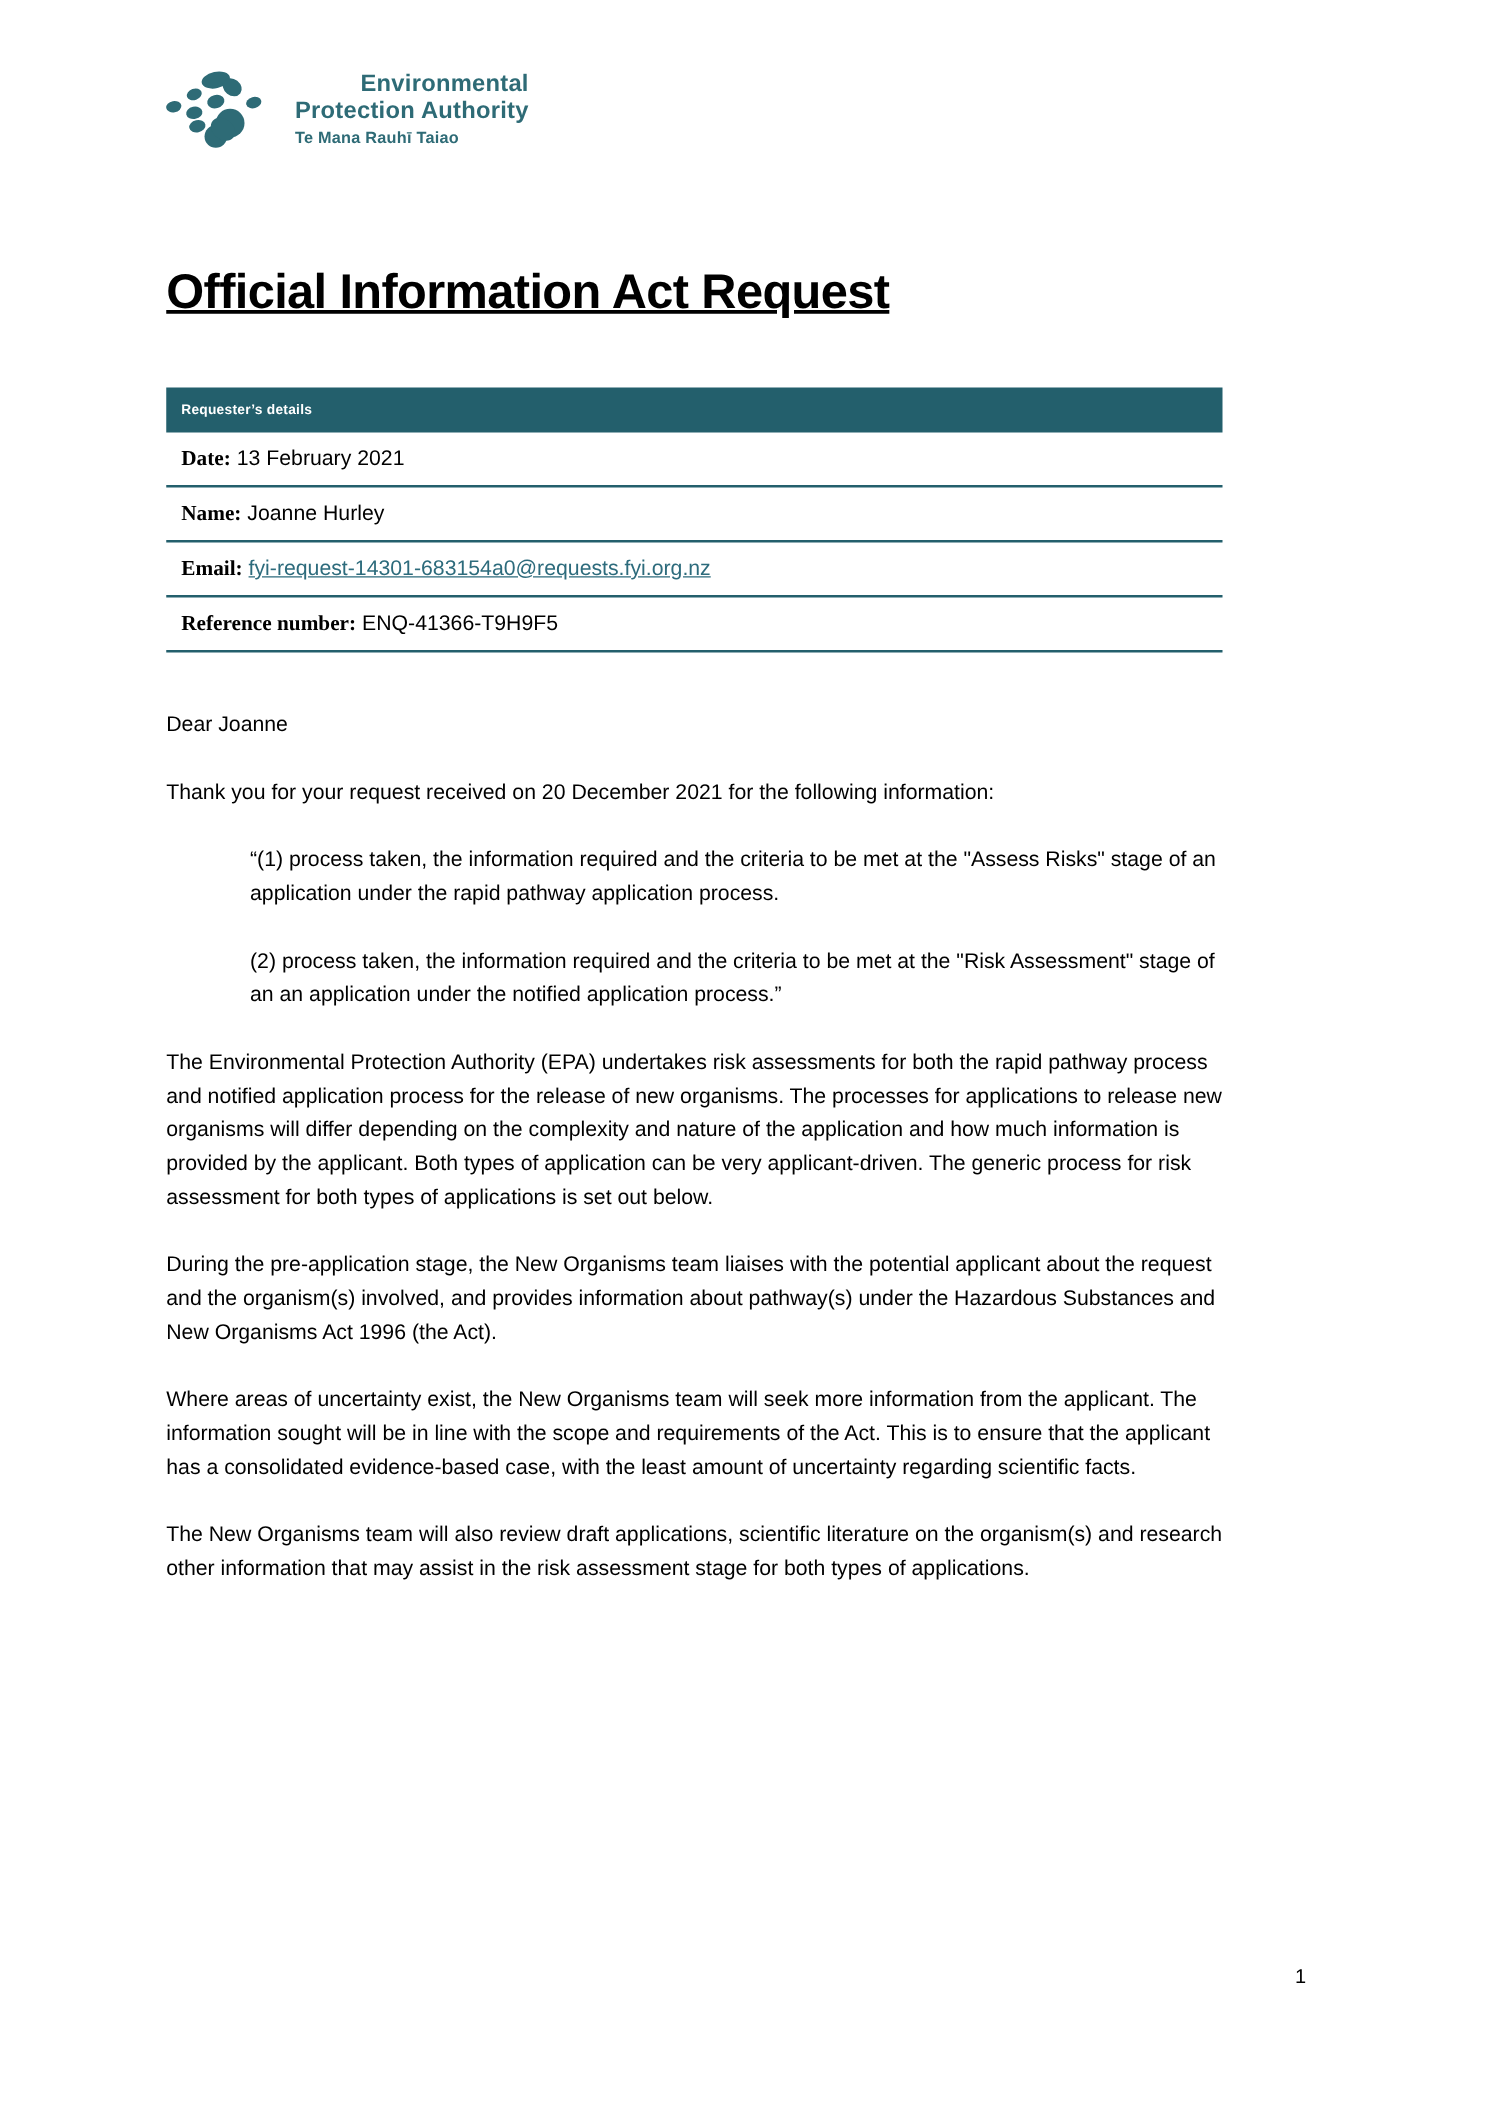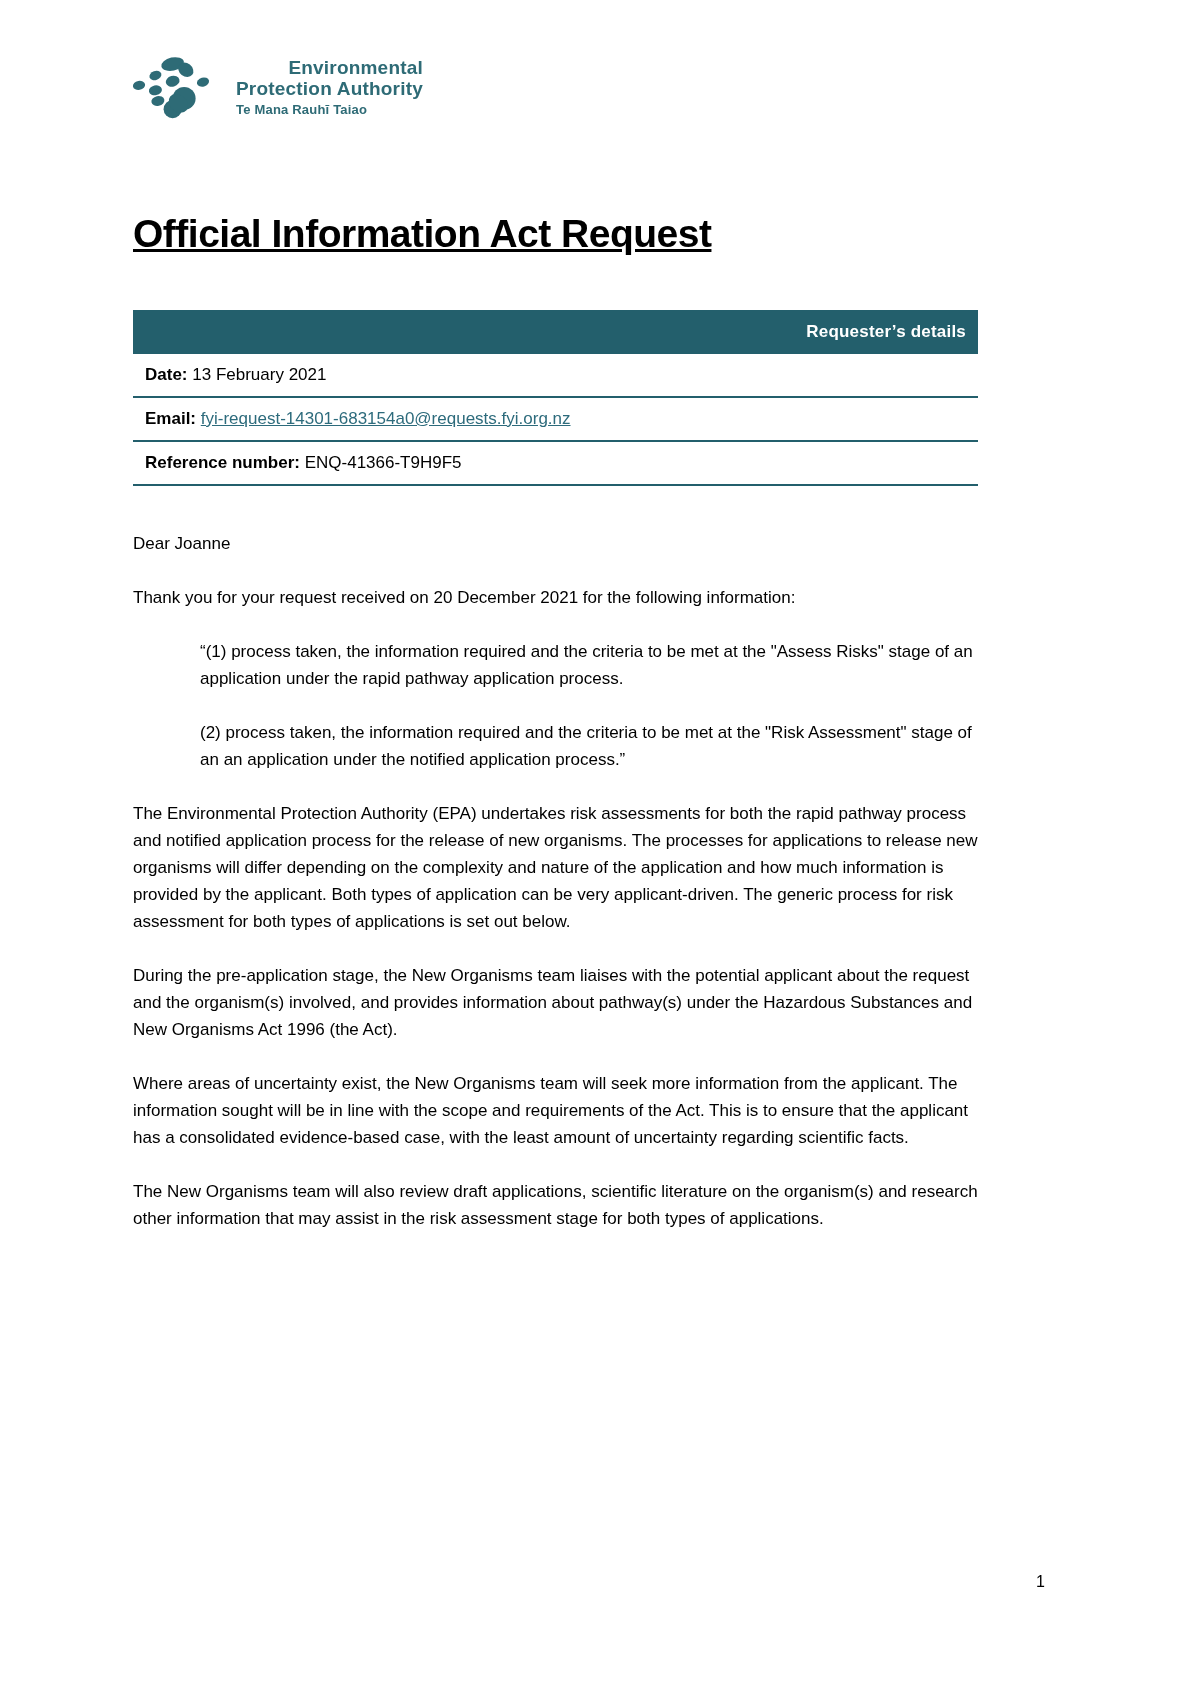--- a/index.html
+++ b/index.html
@@ -17,27 +17,27 @@
   .logo-mark{flex:0 0 auto;}
   .logo-text{margin-left:24px;color:var(--brand);}
   .logo-name{font-weight:bold;font-size:19px;line-height:21px;letter-spacing:.2px;text-align:right;}
   .logo-tagline{font-size:13px;font-weight:bold;margin-top:3px;letter-spacing:.2px;}
 
   .content{position:absolute;top:212px;left:133px;width:845px;}
   h1.title{margin:0;font-size:39px;line-height:1.15;font-weight:bold;letter-spacing:-.5px;color:#000;text-decoration:underline;}
 
   table.details{width:100%;border-collapse:collapse;margin-top:53px;font-size:17px;}
   table.details th{
-    background:var(--teal);color:#fff;text-align:right;
-    padding:12px 12px;font-size:17px;font-weight:bold;letter-spacing:.2px;
+    background:var(--teal);color:#fff;text-align:left;
+    padding:12px 12px;font-size:11px;font-weight:bold;letter-spacing:.2px;
   }
   table.details td{
     padding:11px 12px;border-bottom:2px solid var(--teal);
   }
-  .detail-label{font-weight:bold;}
+  .detail-label{font-weight:bold;font-family:Liberation Serif, serif;}
   .detail-link{color:var(--link);text-decoration:underline;}
 
   .letter{margin-top:44px;font-size:17px;line-height:27px;}
   .letter p{margin:0 0 27px 0;}
   .quote-block{margin-left:67px;width:788px;}
 
   .page-number{position:absolute;left:1036px;top:1572px;font-size:16px;line-height:20px;color:#000;}
 </style>
 </head>
 <body>
@@ -78,20 +78,27 @@
     </thead>
     <tbody id="details-rows">
   <tr>
     <td>
       <span class="detail-label">Date:</span>
       <span class="detail-text">13 February 2021</span>
       
     </td>
   </tr>
 
+  <tr>
+    <td>
+      <span class="detail-label">Name:</span>
+      <span class="detail-text">Joanne Hurley</span>
+      
+    </td>
+  </tr>
 
   <tr>
     <td>
       <span class="detail-label">Email:</span>
       
       <a class="detail-link" href="#">fyi-request-14301-683154a0@requests.fyi.org.nz</a>
     </td>
   </tr>
 
   <tr>

